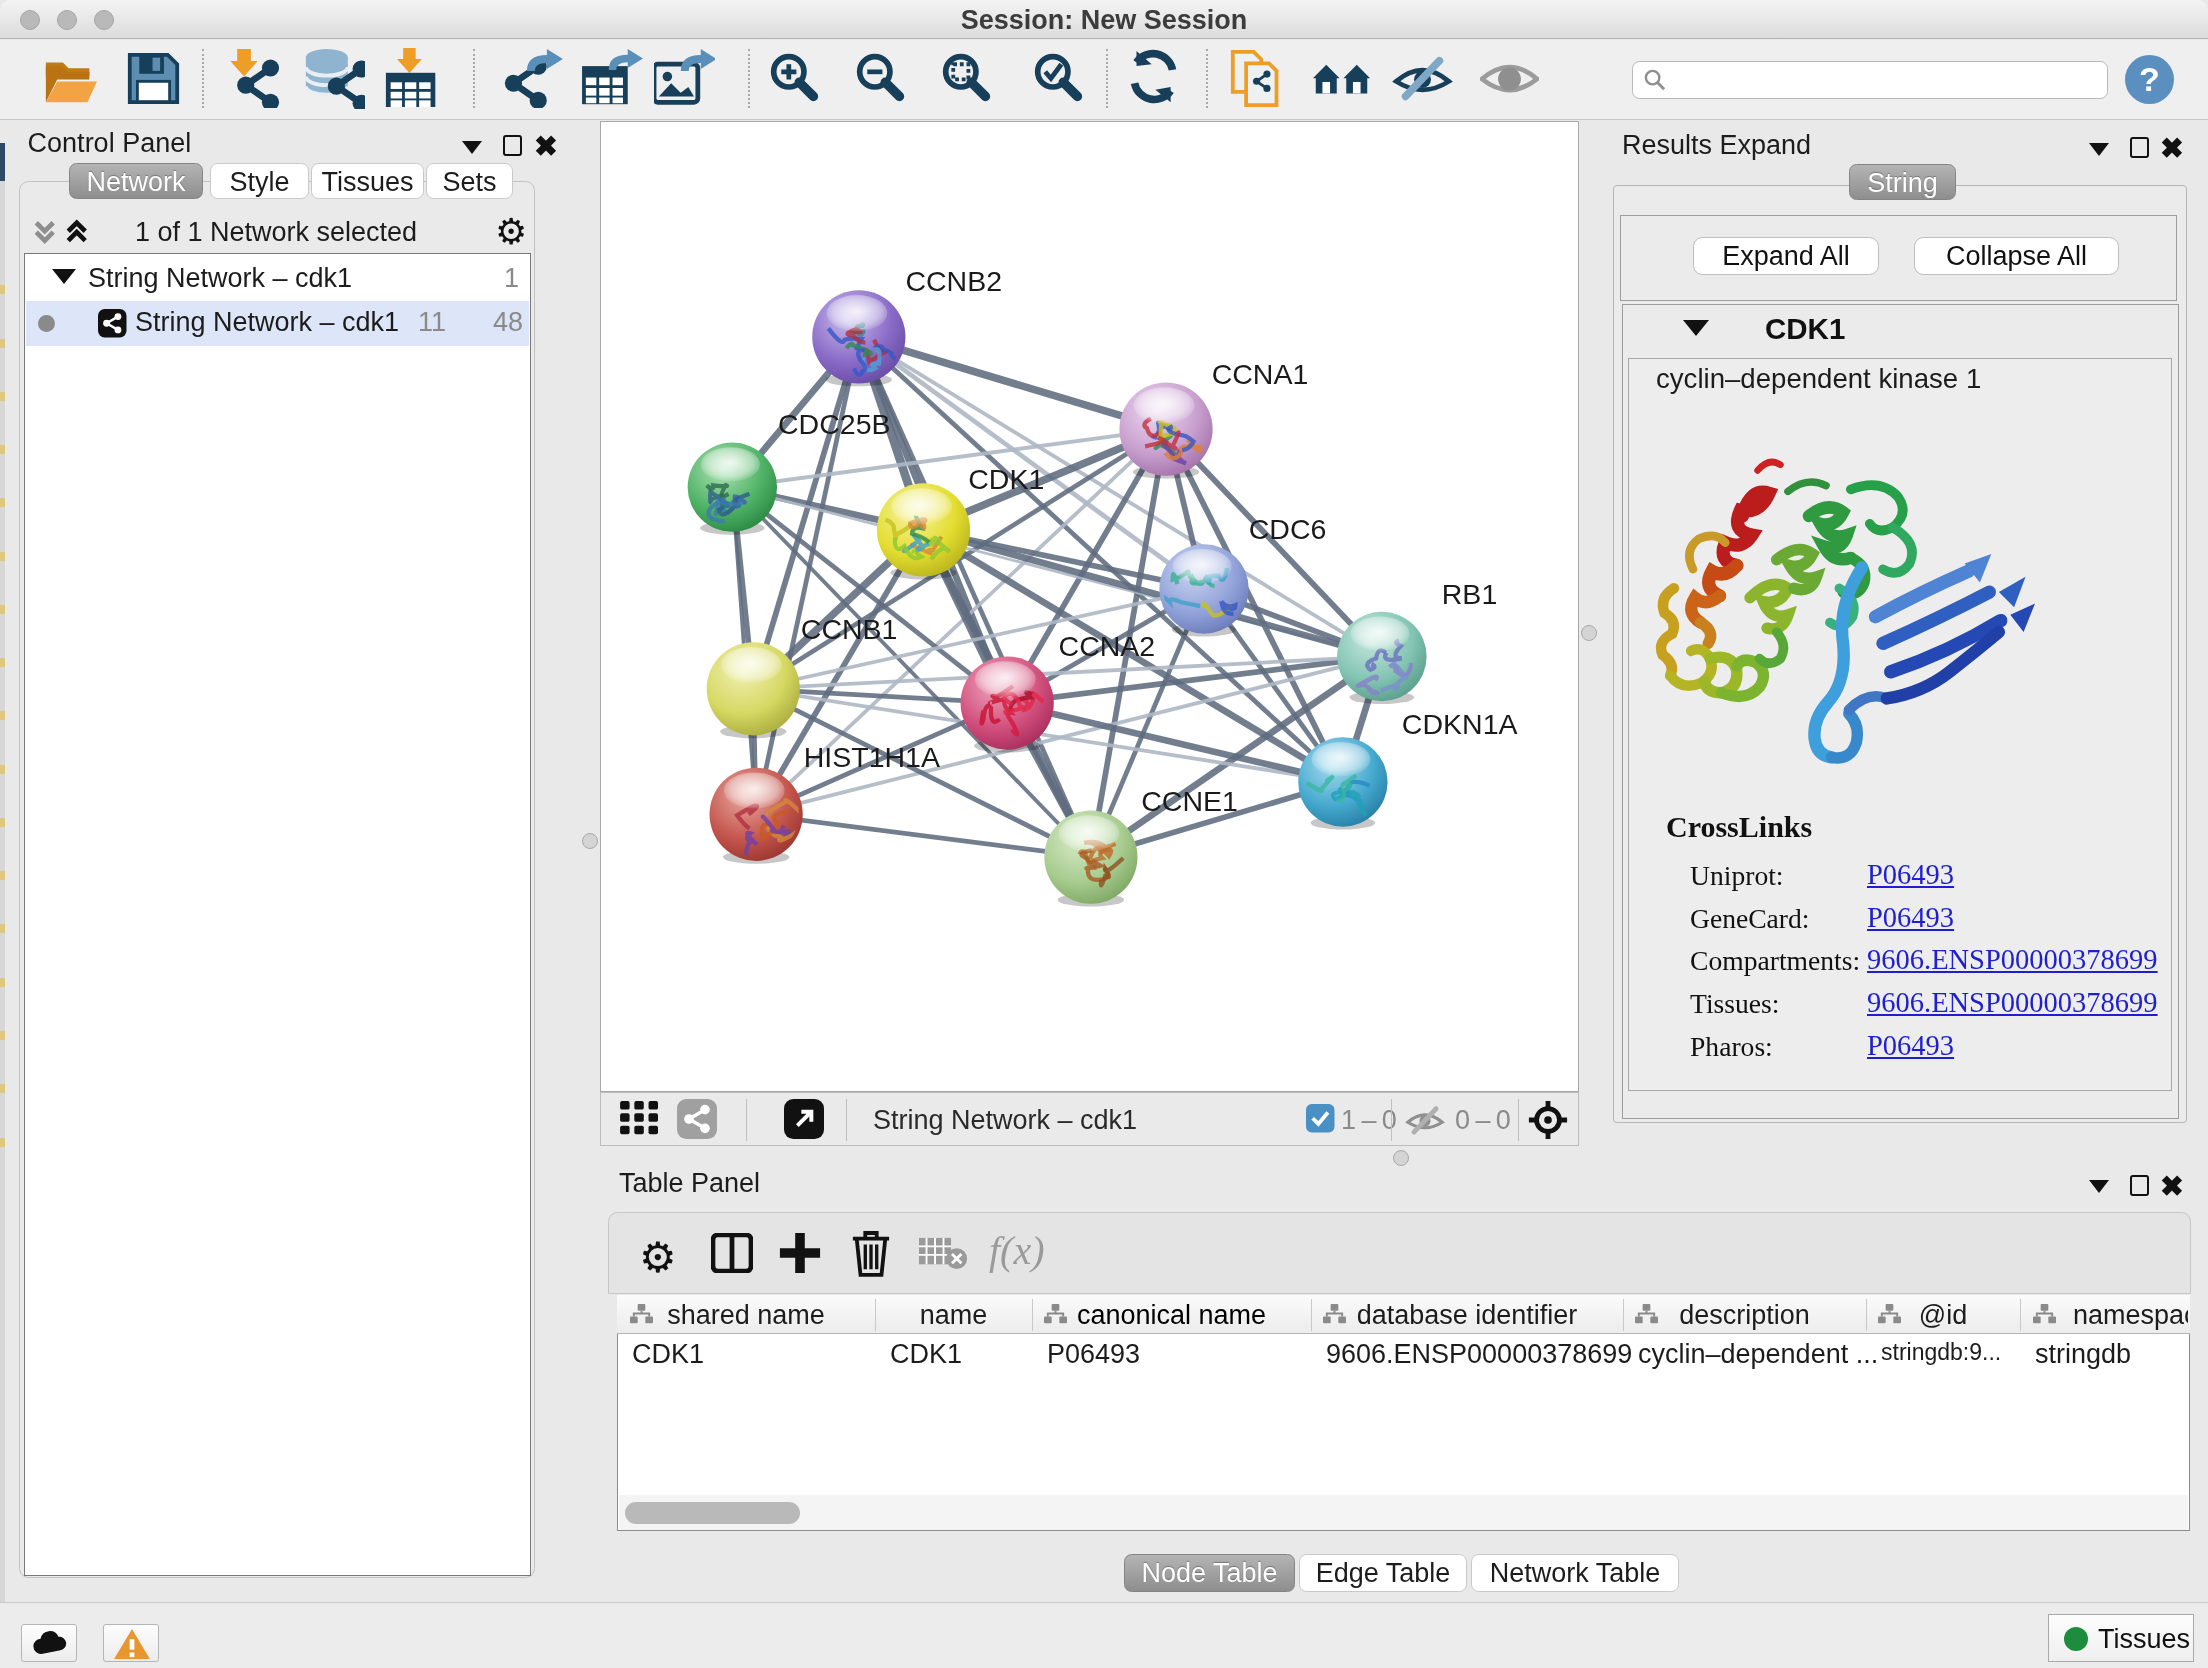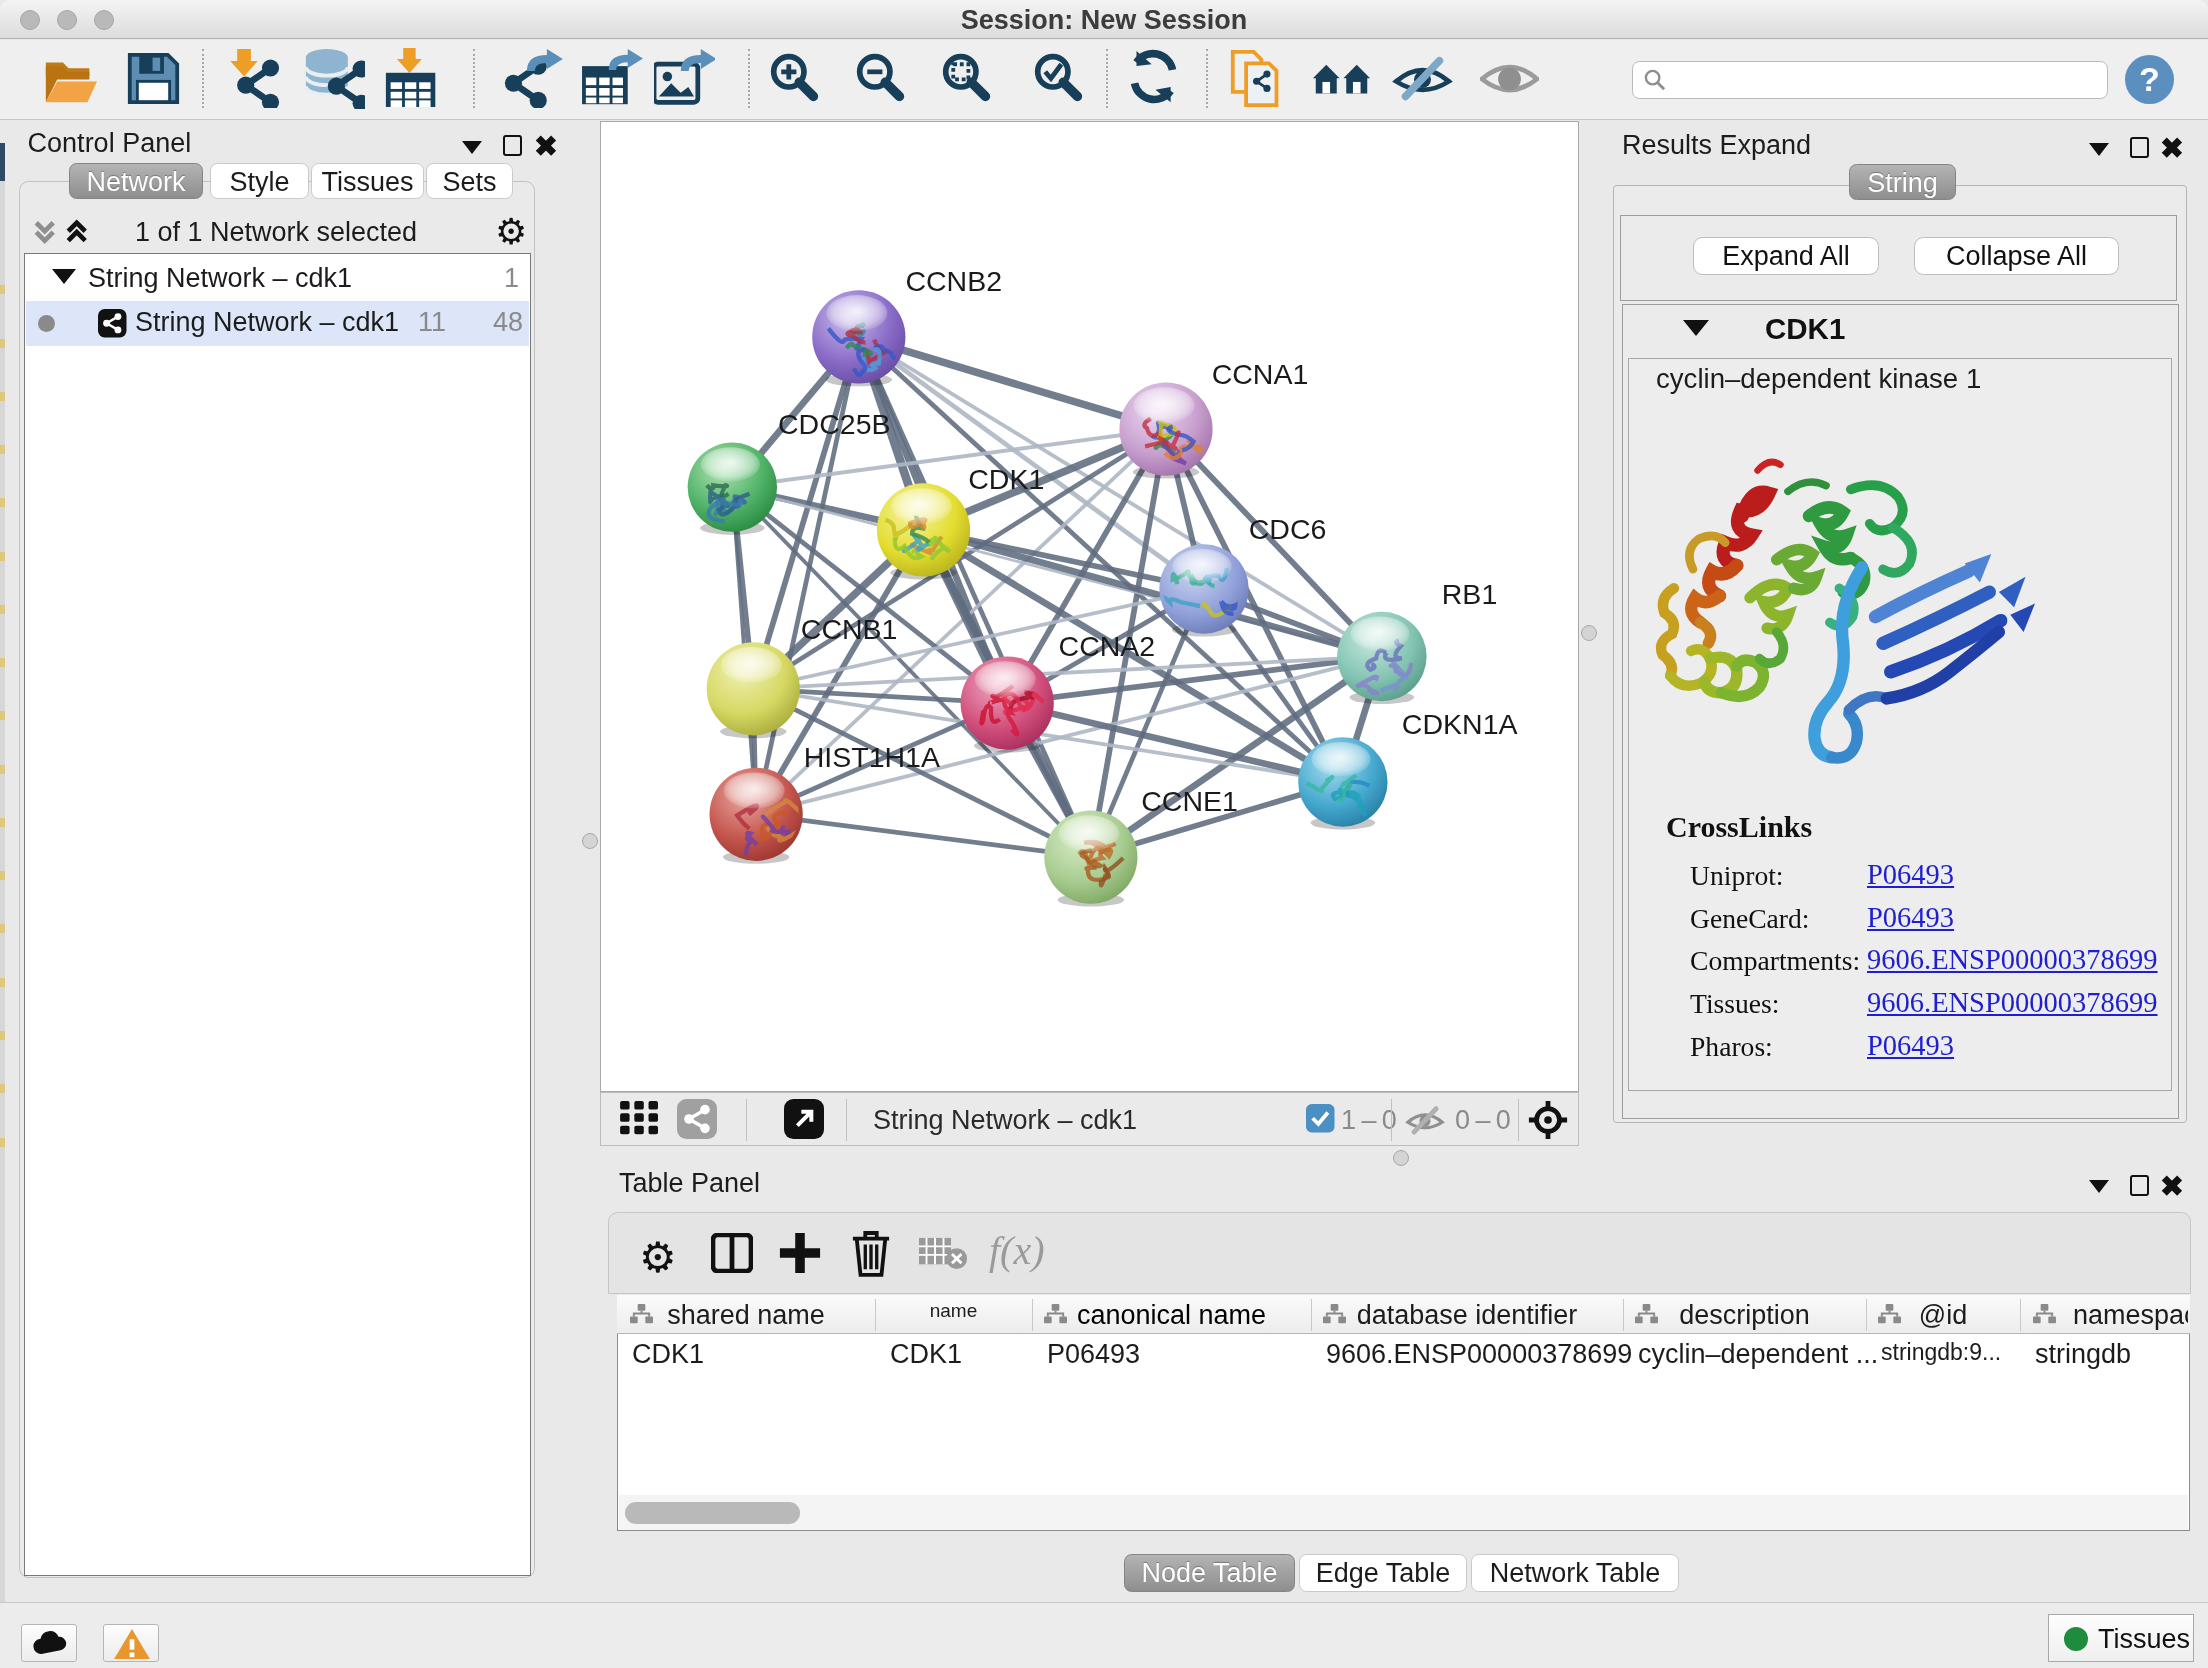--- a/index.html
+++ b/index.html
@@ -671,21 +671,21 @@
 <div class="abs" style="left:629px;top:1303px"><svg width="25" height="23" viewBox="0 0 26 24">
       <g fill="#8a8a8a">
         <rect x="9" y="1" width="8" height="7" rx="1"></rect>
         <rect x="1" y="14" width="8" height="7" rx="1"></rect>
         <rect x="17" y="14" width="8" height="7" rx="1"></rect>
         <path d="M13 8 L13 12 M5 14 L5 11 L21 11 L21 14" stroke="#8a8a8a" stroke-width="2" fill="none"></path>
       </g>
     </svg></div>
 <div class="abs" style="left:617px;top:1300px;width:258px;text-align:center;font-size:27px;color:#1c1c1c">shared name</div>
 <div class="abs" style="left:875px;top:1299px;height:32px;border-left:1.4px solid #c9c9c9"></div>
-<div class="abs" style="left:875px;top:1300px;width:157px;text-align:center;font-size:19px;color:#1c1c1c">name</div>
+<div class="abs" style="left:875px;top:1300px;width:157px;text-align:center;font-size:27px;color:#1c1c1c">name</div>
 <div class="abs" style="left:1032px;top:1299px;height:32px;border-left:1.4px solid #c9c9c9"></div>
 <div class="abs" style="left:1043px;top:1303px"><svg width="25" height="23" viewBox="0 0 26 24">
       <g fill="#8a8a8a">
         <rect x="9" y="1" width="8" height="7" rx="1"></rect>
         <rect x="1" y="14" width="8" height="7" rx="1"></rect>
         <rect x="17" y="14" width="8" height="7" rx="1"></rect>
         <path d="M13 8 L13 12 M5 14 L5 11 L21 11 L21 14" stroke="#8a8a8a" stroke-width="2" fill="none"></path>
       </g>
     </svg></div>
 <div class="abs" style="left:1032px;top:1300px;width:279px;text-align:center;font-size:27px;color:#000000">canonical name</div>

